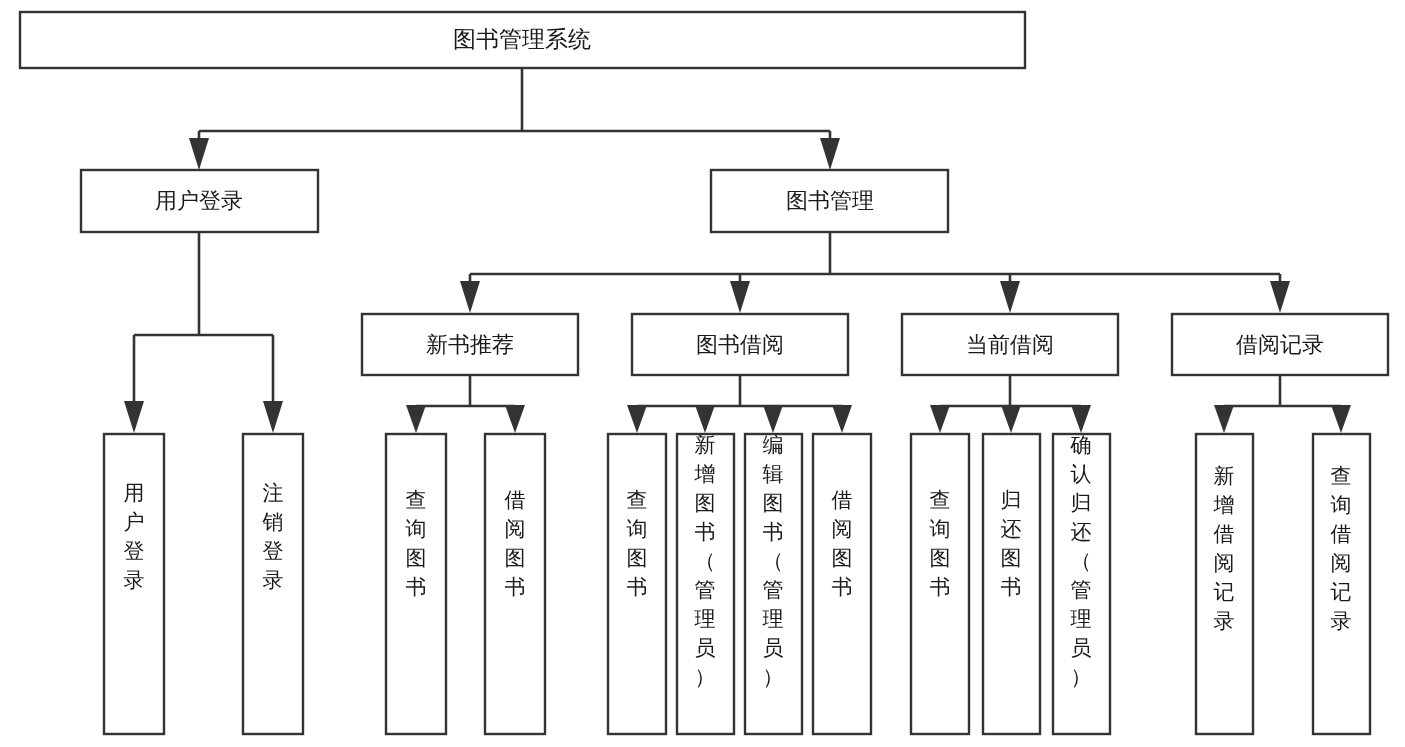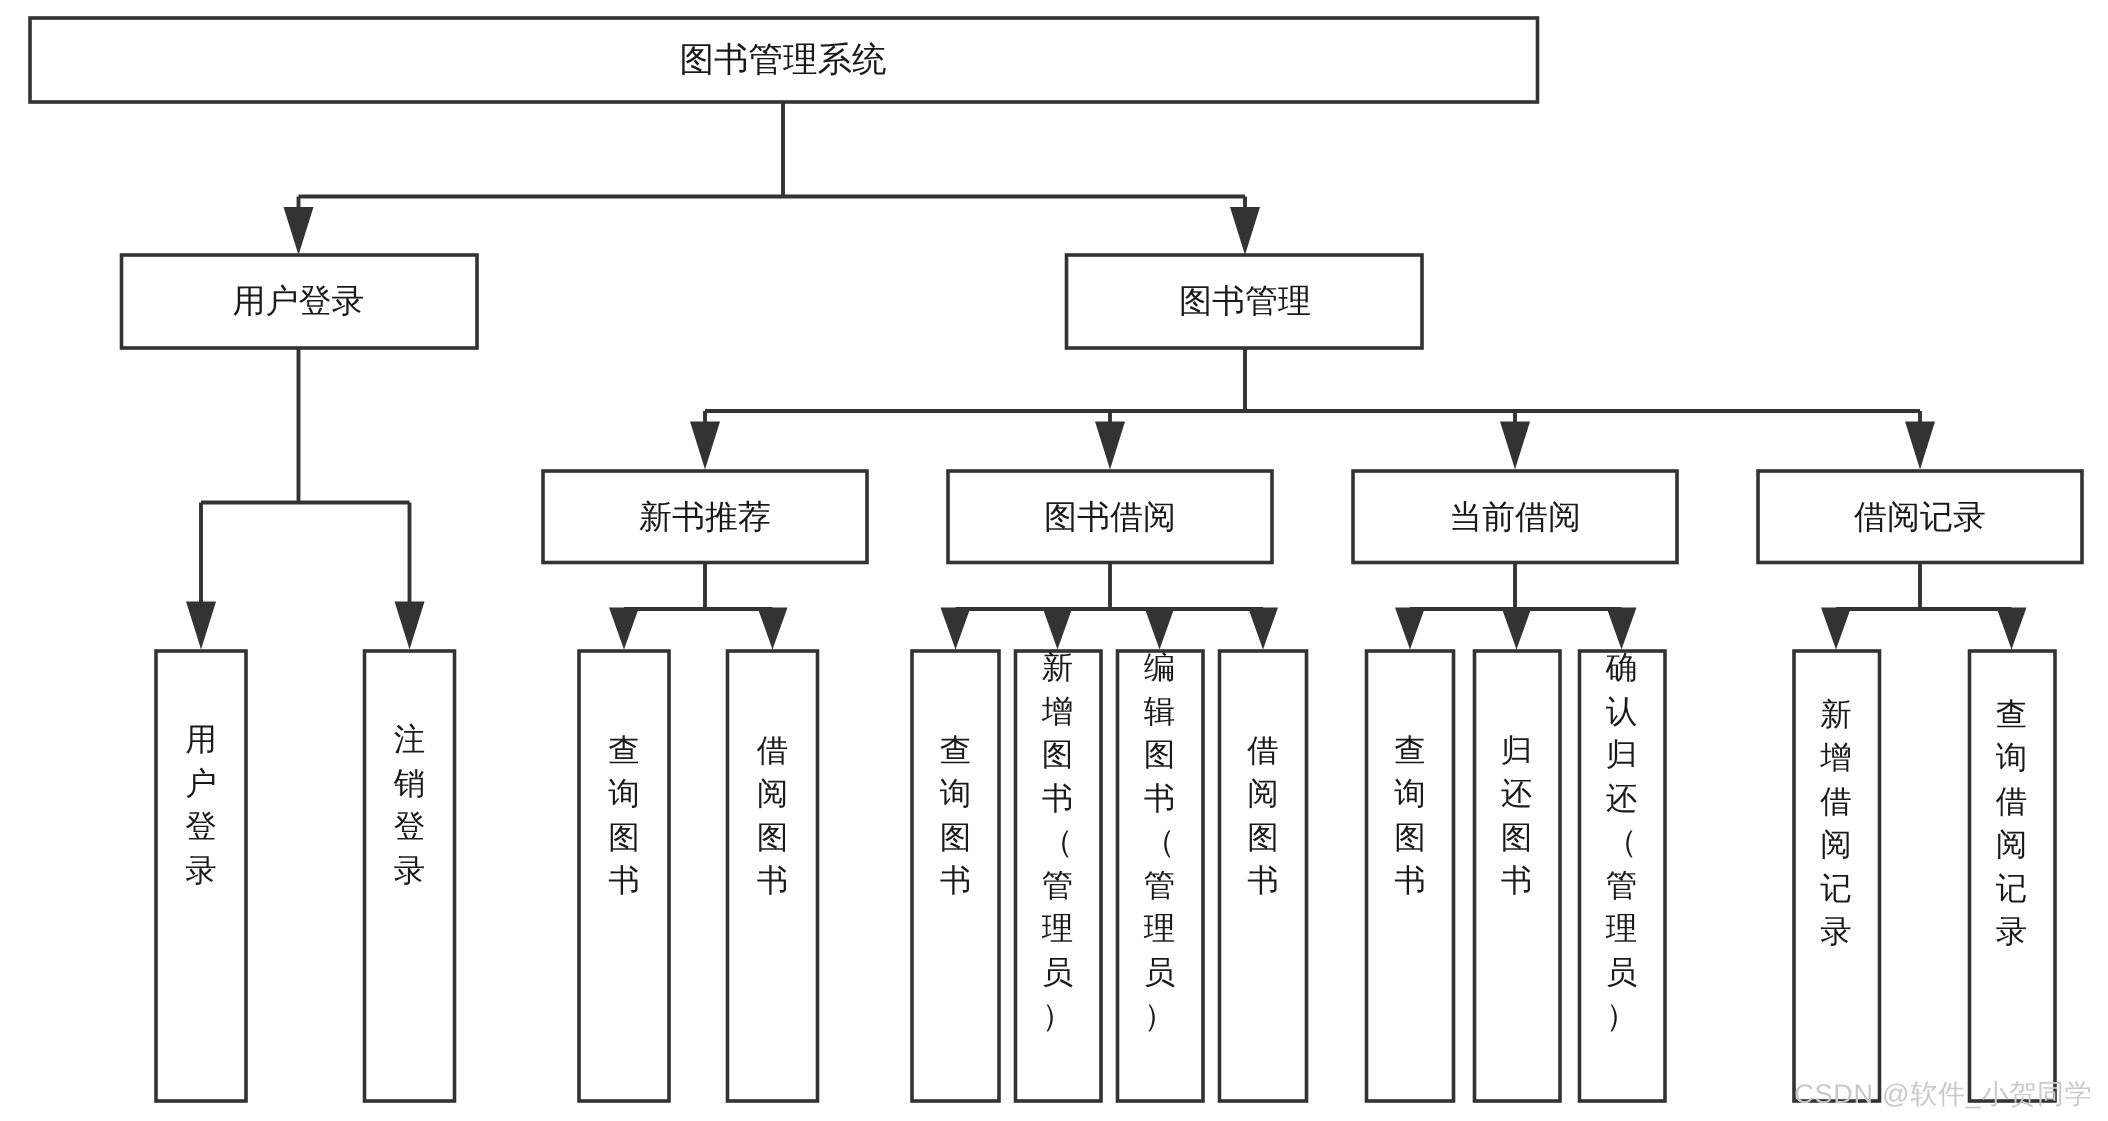--- a/index.html
+++ b/index.html
@@ -236,14 +236,13 @@
       <rect class="node-box" x="1196" y="434" width="57" height="300"></rect>
       <text class="node-label-vertical" x="1224" y="483"><tspan x="1224" dy="0">新</tspan><tspan x="1224" dy="29">增</tspan><tspan x="1224" dy="29">借</tspan><tspan x="1224" dy="29">阅</tspan><tspan x="1224" dy="29">记</tspan><tspan x="1224" dy="29">录</tspan></text>
     </g>
     <g>
       <rect class="node-box" x="1313" y="434" width="57" height="300"></rect>
       <text class="node-label-vertical" x="1341" y="483"><tspan x="1341" dy="0">查</tspan><tspan x="1341" dy="29">询</tspan><tspan x="1341" dy="29">借</tspan><tspan x="1341" dy="29">阅</tspan><tspan x="1341" dy="29">记</tspan><tspan x="1341" dy="29">录</tspan></text>
     </g>
 
   </svg>
 
-  <div class="watermark">CSDN @软件_小贺同学</div>
 </div>
 
 </body></html>

